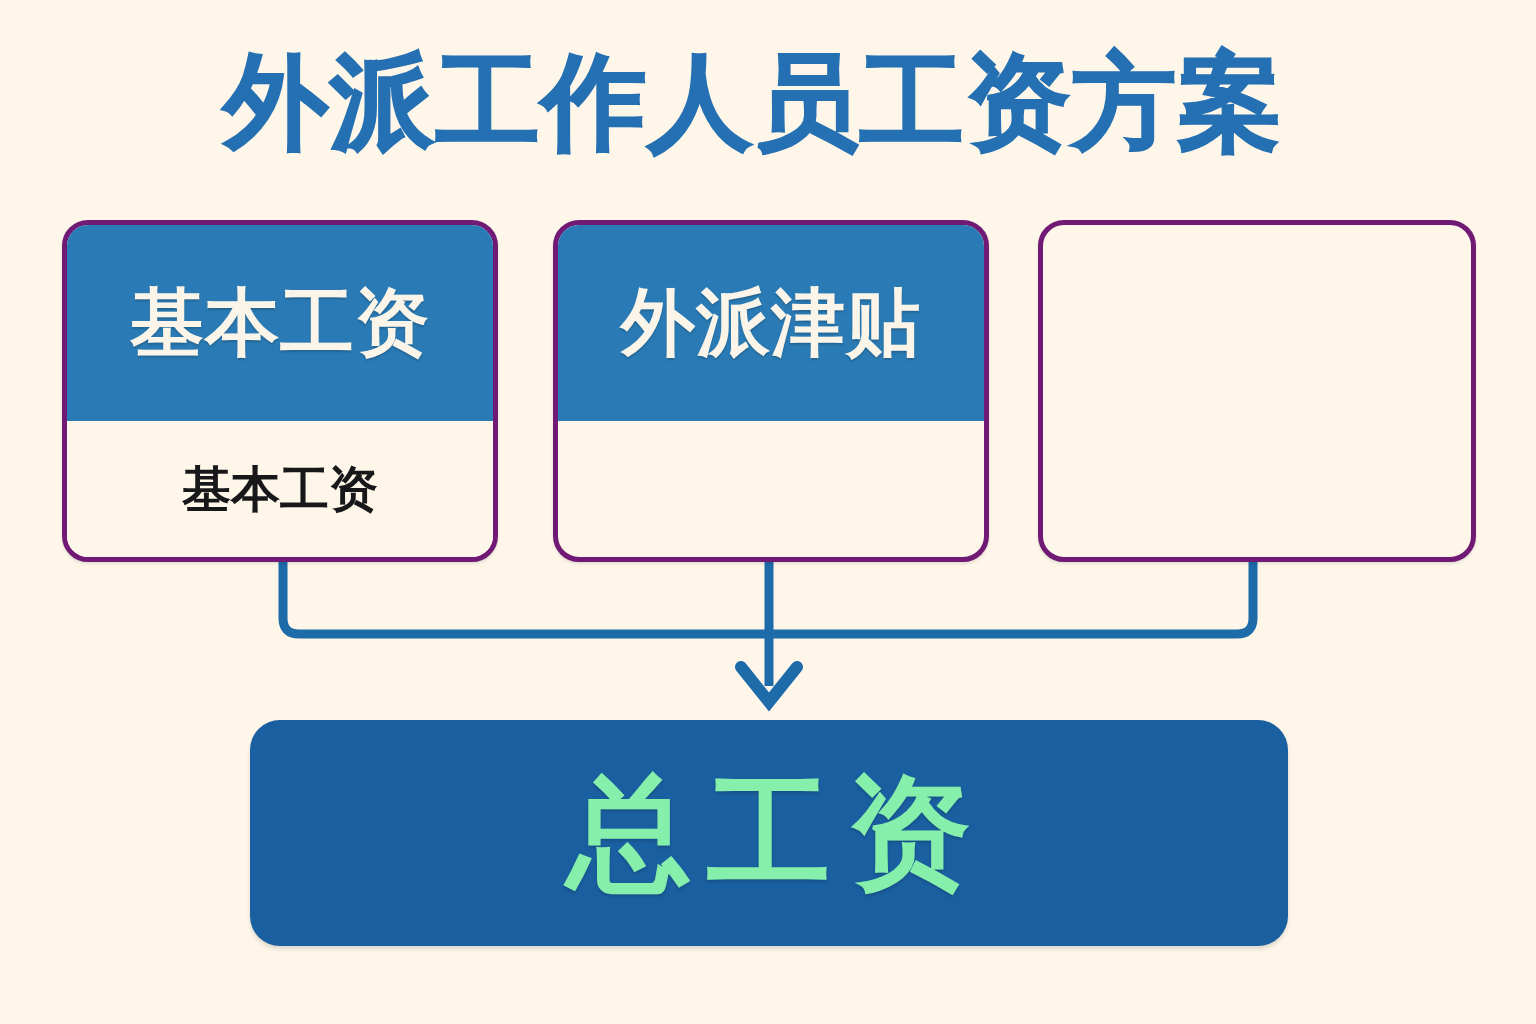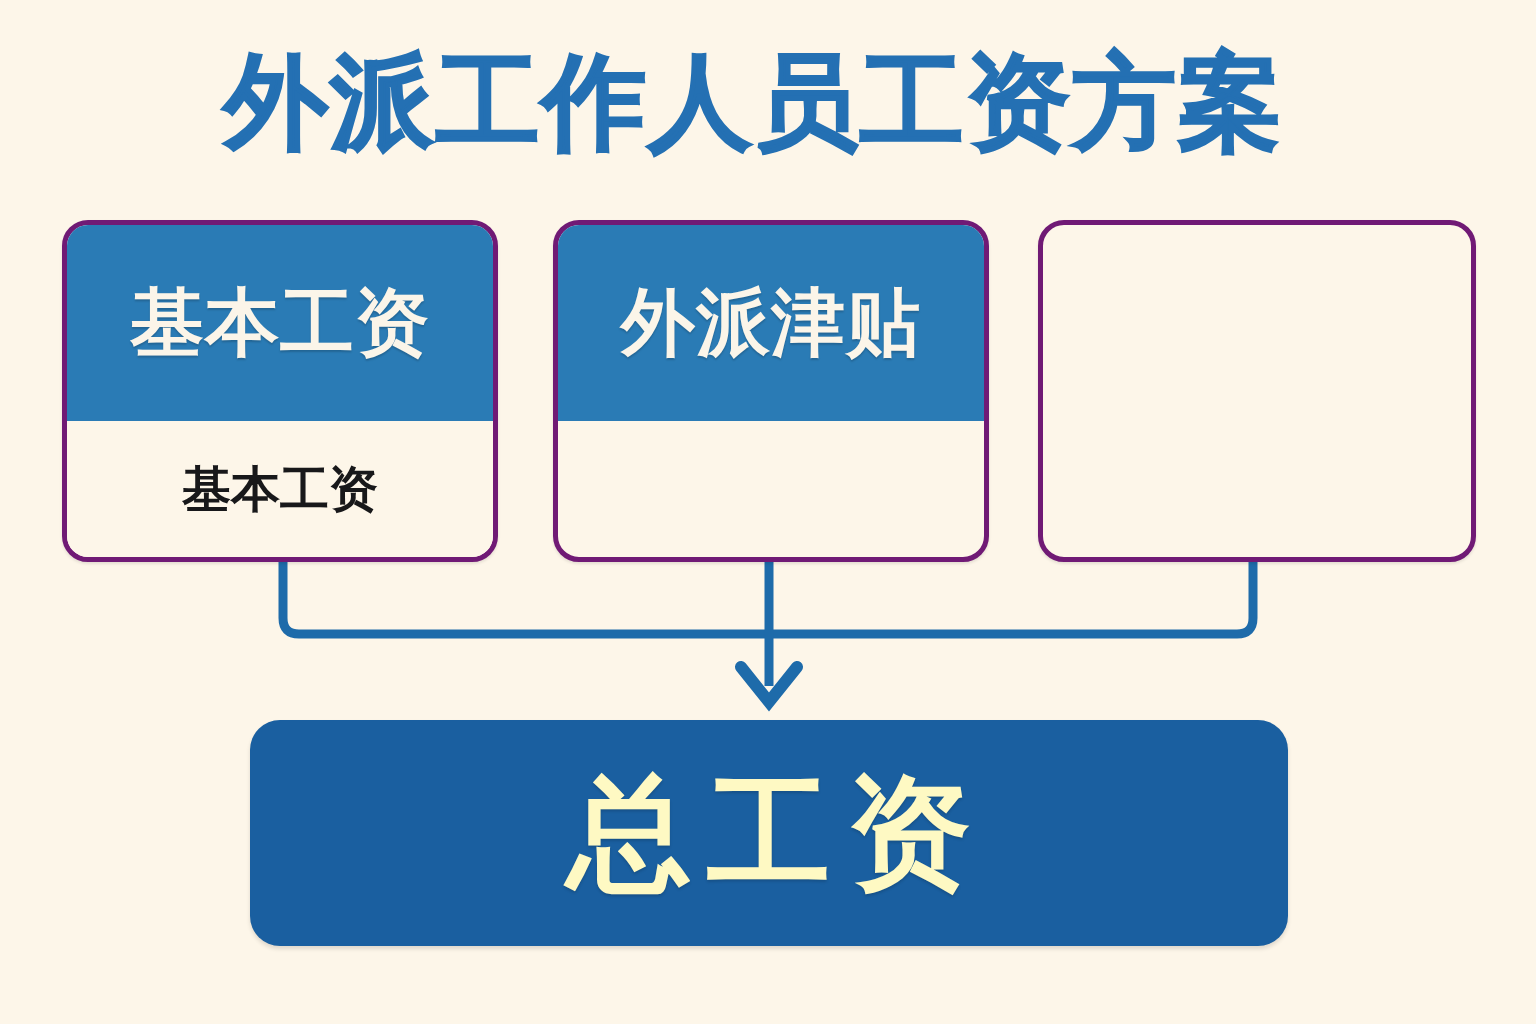--- a/index.html
+++ b/index.html
@@ -106,21 +106,21 @@
     height: 226px;
     background: #1A5FA0;
     border-radius: 30px;
     display: flex;
     align-items: center;
     justify-content: center;
     box-sizing: border-box;
     box-shadow: 0 3px 4px rgba(0,0,0,0.12);
   }
   .total-text {
-    color: #fef9c3;
+    color: #86efac;
     font-size: 124px;
     line-height: 140px;
     font-weight: bold;
     letter-spacing: 16px;
     text-indent: 16px;
     white-space: nowrap;
     text-shadow: 0 2px 3px rgba(0,0,0,0.16);
   }
 </style>
 </head>

